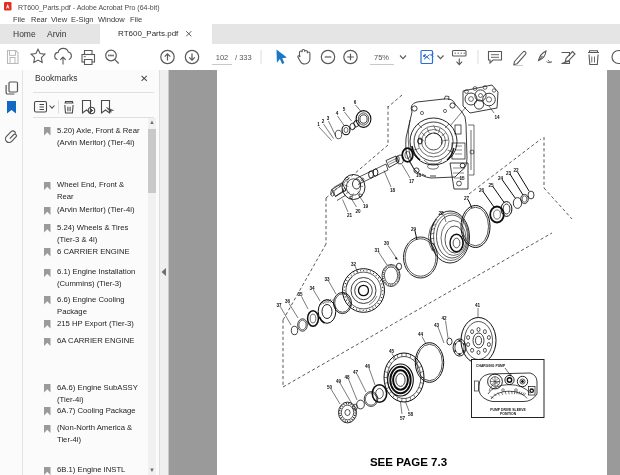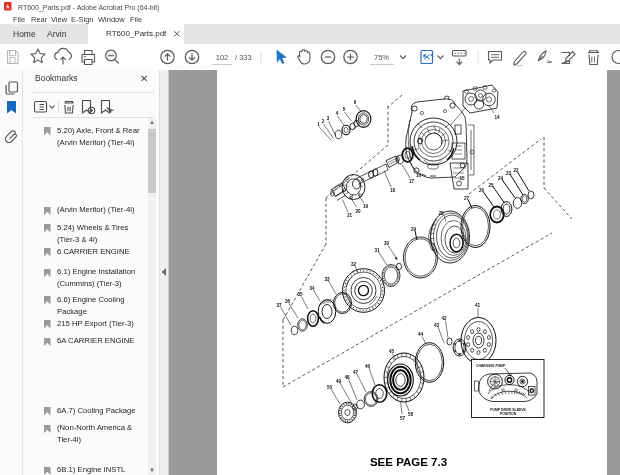--- a/index.html
+++ b/index.html
@@ -5,21 +5,21 @@
 html,body{margin:0;padding:0;}
 body{width:620px;height:475px;overflow:hidden;font-family:"Liberation Sans",sans-serif;background:#fff;position:relative;}
 .abs{position:absolute;}
 #titlebar{left:0;top:0;width:620px;height:15px;background:#fff;}
 #titletxt{left:18px;top:3.5px;font-size:7px;color:#4a4a4a;}
 #redicon{left:4px;top:2px;width:7.5px;height:8.5px;}
 #menubar{left:0;top:15px;width:620px;height:9px;background:#fff;font-size:7.5px;color:#383838;}
 .mi{position:absolute;top:0;margin-left:8px;}
 #tabbar{left:0;top:24px;width:620px;height:20px;background:#e5e5e5;}
 .tabtxt{position:absolute;top:4.5px;font-size:8.5px;color:#333;}
-#activetab{position:absolute;left:88px;top:0;width:96px;height:20px;background:#fff;}
+#activetab{position:absolute;left:100px;top:0;width:112px;height:20px;background:#fff;}
 #toolbar{left:0;top:44px;width:620px;height:26px;background:#fff;border-bottom:1px solid #d8d8d8;}
 #leftrail{left:0;top:70px;width:22px;height:405px;background:#fbfbfb;border-right:1px solid #e4e4e4;}
 #panel{left:23px;top:70px;width:136px;height:405px;background:#fbfbfb;}
 #splitter{left:159px;top:70px;width:10px;height:405px;background:#efefef;border-left:1px solid #ddd;border-right:1px solid #c9c9c9;box-sizing:border-box;}
 #docarea{left:169px;top:70px;width:451px;height:405px;background:#9a9a9a;}
 #page{left:217px;top:70px;width:390px;height:405px;background:#fff;}
 #bkhead{left:35px;top:73px;font-size:8.5px;color:#323232;}
 #bkclose{left:140px;top:73px;font-size:10px;color:#444;}
 .sep{position:absolute;background:#e0e0e0;}
 #bklist{left:23px;top:119px;width:125px;height:356px;overflow:hidden;}
@@ -184,27 +184,29 @@
 <path d="M49.5 1.5 h8 v12.5 l-4 -3 -4 3 z"></path>
 <circle cx="58.5" cy="11.5" r="3.2"></circle>
       <path d="M58.5 9.9 v3.2 m-1.6 -1.6 h3.2"></path>
 <path d="M68.5 1.5 h8 v12.5 l-4 -3 -4 3 z"></path>
 <path d="M73.5 8.5 l4.5 5 .3 -2.2 2.2 .2 z" fill="#4a4a4a" stroke-width=".6"></path>
 </g>
 </svg>
 <div class="sep" style="left:33px;top:117px;width:121px;height:1px"></div>
 <div class="abs" id="bklist">
 <div class="bki" style="top:5.5px">5.20) Axle, Front &amp; Rear<br>(Arvin Meritor) (Tier-4i)</div>
+<div class="bki" style="top:60px">Wheel End, Front &amp;<br>Rear</div>
 <div class="bki" style="top:85px">(Arvin Meritor) (Tier-4i)</div>
 <div class="bki" style="top:102.5px">5.24) Wheels &amp; Tires<br>(Tier-3 &amp; 4i)</div>
 <div class="bki" style="top:126.5px">6 CARRIER ENGINE</div>
 <div class="bki" style="top:147px">6.1) Engine Installation<br>(Cummins) (Tier-3)</div>
 <div class="bki" style="top:174.5px">6.6) Engine Cooling<br>Package</div>
 <div class="bki" style="top:198.5px">215 HP Export (Tier-3)</div>
 <div class="bki" style="top:216px">6A CARRIER ENGINE</div>
+<div class="bki" style="top:262.5px">6A.6) Engine SubASSY<br>(Tier-4i)</div>
 <div class="bki" style="top:285.5px">6A.7) Cooling Package</div>
 <div class="bki" style="top:303px">(Non-North America &amp;<br>Tier-4i)</div>
 <div class="bki" style="top:345px">6B.1) Engine INSTL</div>
 </div>
 <div class="abs" id="sbtrack"></div>
 <div class="abs" id="sbthumb"></div>
 <div class="sbarr" style="top:119px">▲</div>
 <div class="sbarr" style="top:467px">▼</div>
 <div class="abs" id="splitter"></div>
 <svg class="abs" style="left:160px;top:267px" width="8" height="10" viewBox="0 0 8 10">

